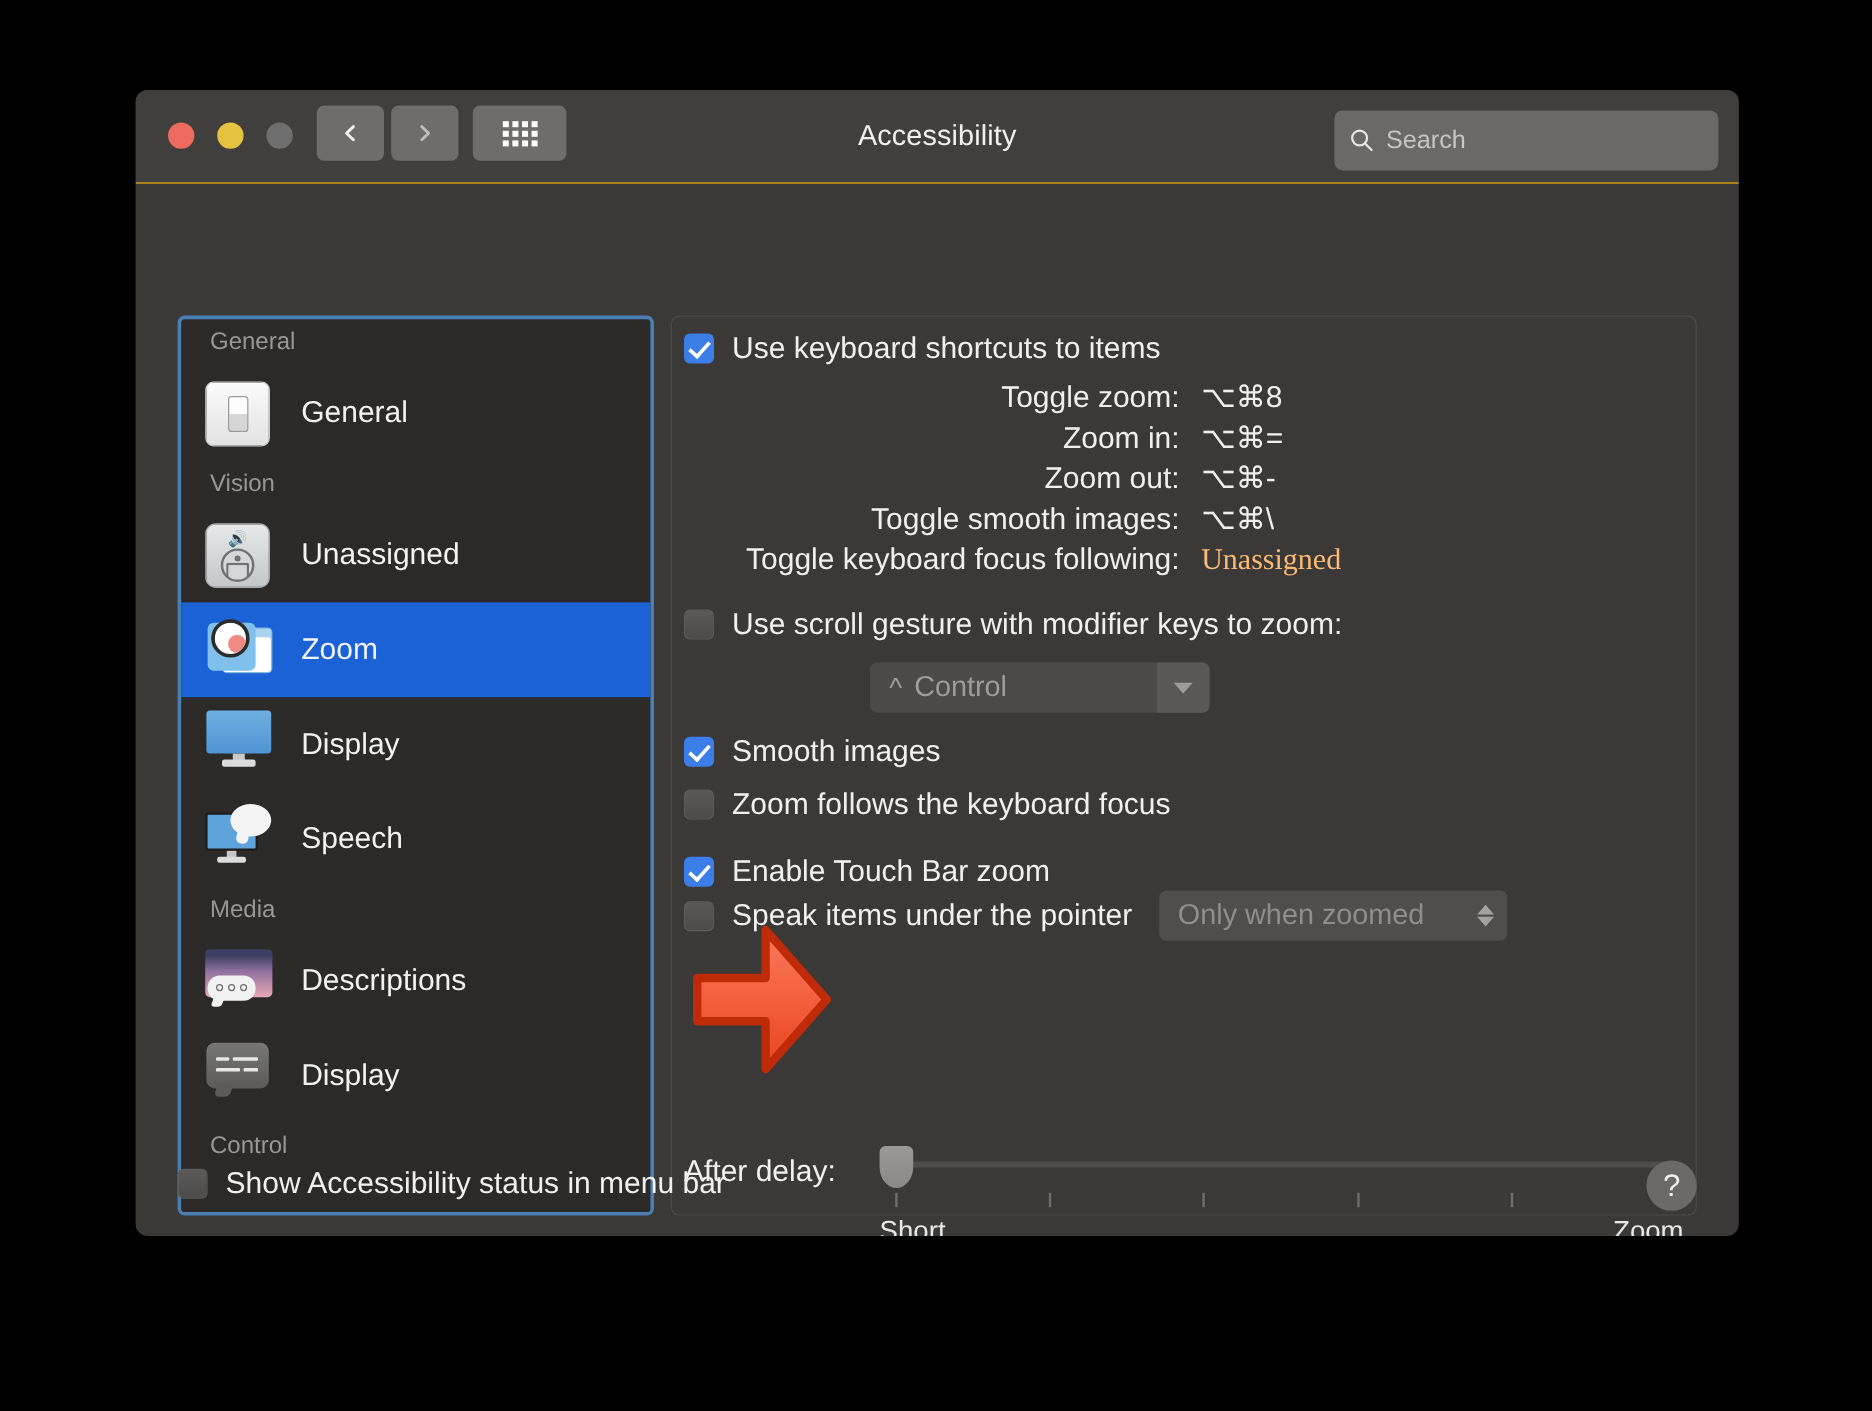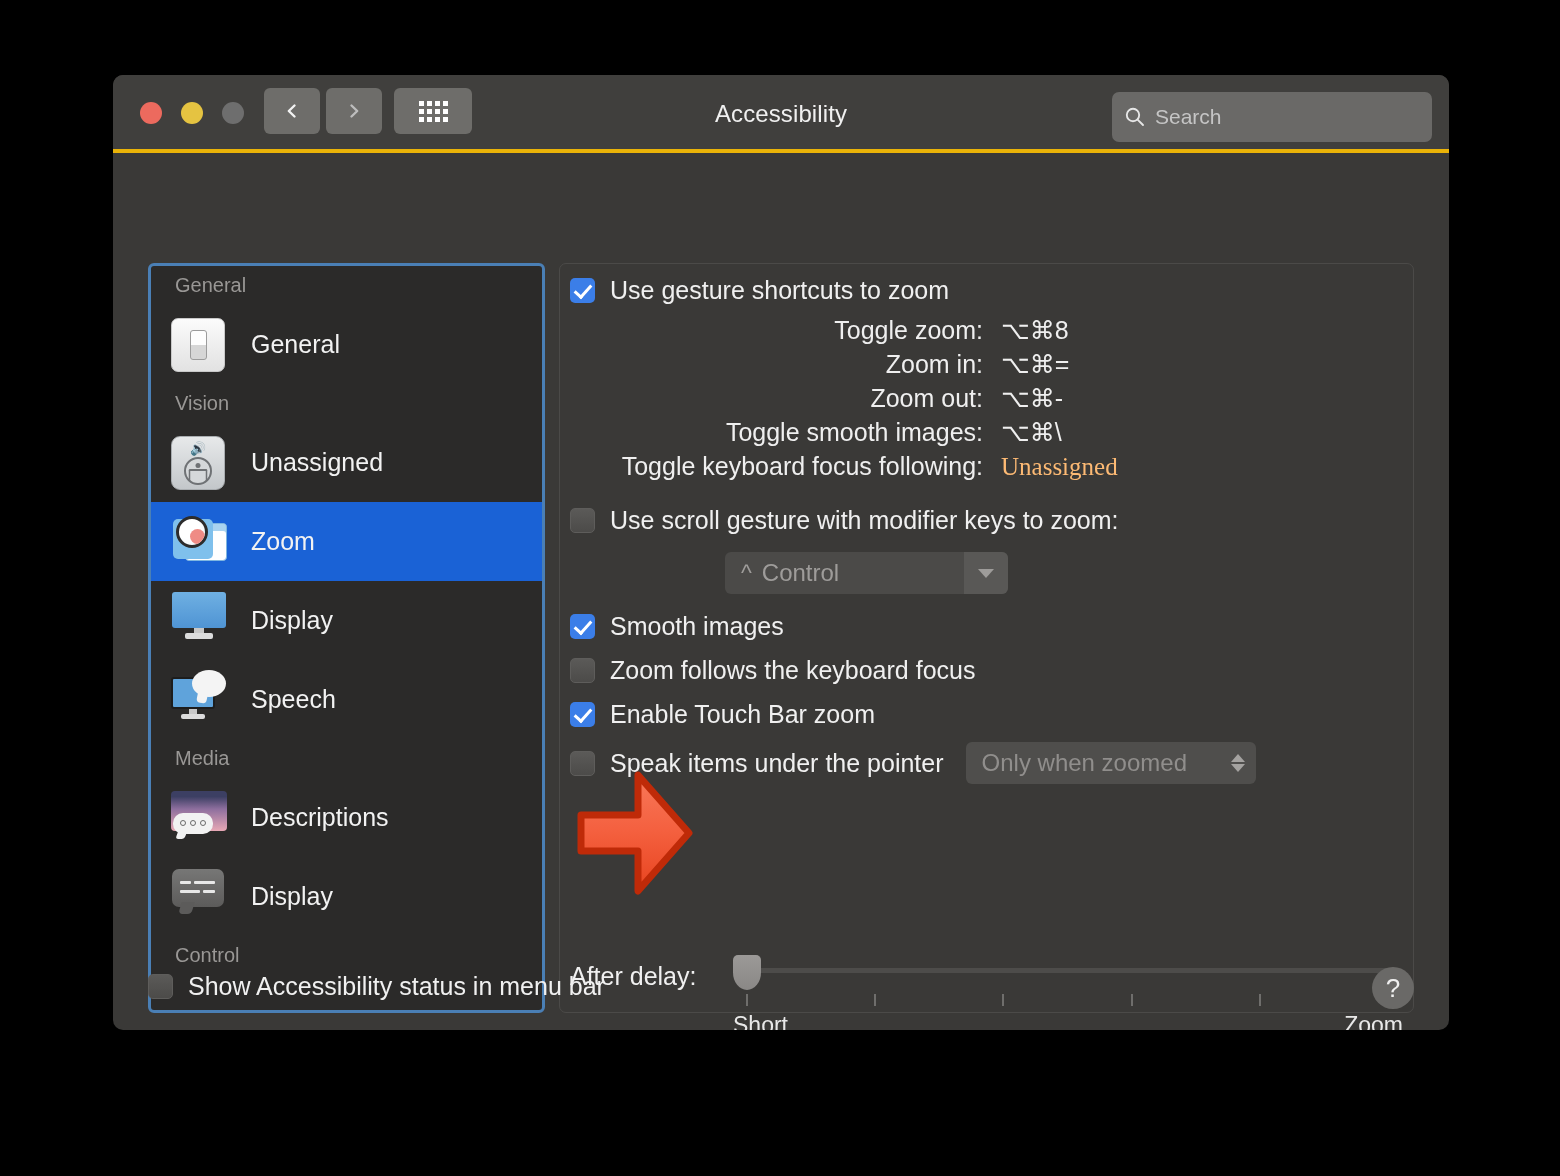--- a/index.html
+++ b/index.html
@@ -19,21 +19,21 @@
     border-radius: 10px;
     overflow: hidden;
     box-shadow: 0 14px 40px rgba(0,0,0,0.6);
   }
 
   
   .toolbar {
     position: relative;
     height: 78px;
     background: #403f3d;
-    border-bottom: 4px solid #eab308;
+    border-bottom: 1px solid #eab308;
   }
   .lights { position: absolute; left: 27px; top: 27px; display: flex; gap: 19px; }
   .light { width: 22px; height: 22px; border-radius: 50%; }
   .light.red { background: #ec6a5e; }
   .light.yellow { background: #e5c341; }
   .light.grey { background: #6e6e6e; }
 
   .navgroup { position: absolute; left: 151px; top: 13px; display: flex; gap: 6px; }
   .tbtn {
     width: 56px; height: 46px;
@@ -447,21 +447,21 @@
           <stop offset="100%" stop-color="#e8441f"></stop>
         </linearGradient>
       </defs>
       <path d="M5 50 L62 50 L62 10 L113 68 L62 126 L62 86 L5 86 Z" fill="url(#arrowgrad)" stroke="#bf2a08" stroke-width="7" stroke-linejoin="round"></path>
     </svg>
 
     <div class="panel">
 
       <div class="row cbrow" style="left:10px; top:12px;">
         <span class="cb on"></span>
-        <span class="cblabel">Use gesture shortcuts to zoom</span>
+        <span class="cblabel">Use keyboard shortcuts to items</span>
       </div>
 
       <div class="shortcuts">
         <div class="scline">
           <span class="sclabel">Toggle zoom:</span>
           <span class="scval">⌥⌘8</span>
         </div>
         <div class="scline">
           <span class="sclabel">Zoom in:</span>
           <span class="scval">⌥⌘=</span>
@@ -498,21 +498,21 @@
       <div class="row cbrow" style="left:10px; top:348px;">
         <span class="cb on"></span>
         <span class="cblabel">Smooth images</span>
       </div>
 
       <div class="row cbrow" style="left:10px; top:392px;">
         <span class="cb off"></span>
         <span class="cblabel">Zoom follows the keyboard focus</span>
       </div>
 
-      <div class="row cbrow" style="left:10px; top:436px;">
+      <div class="row cbrow" style="left:10px; top:448px;">
         <span class="cb on"></span>
         <span class="cblabel">Enable Touch Bar zoom</span>
       </div>
 
       <div class="row cbrow" style="left:10px; top:478px;">
         <span class="cb off"></span>
         <span class="cblabel">Speak items under the pointer</span>
         <span style="margin-left:22px;">
           <span class="popup disabled">
             <span class="ptext">Only when zoomed</span>

